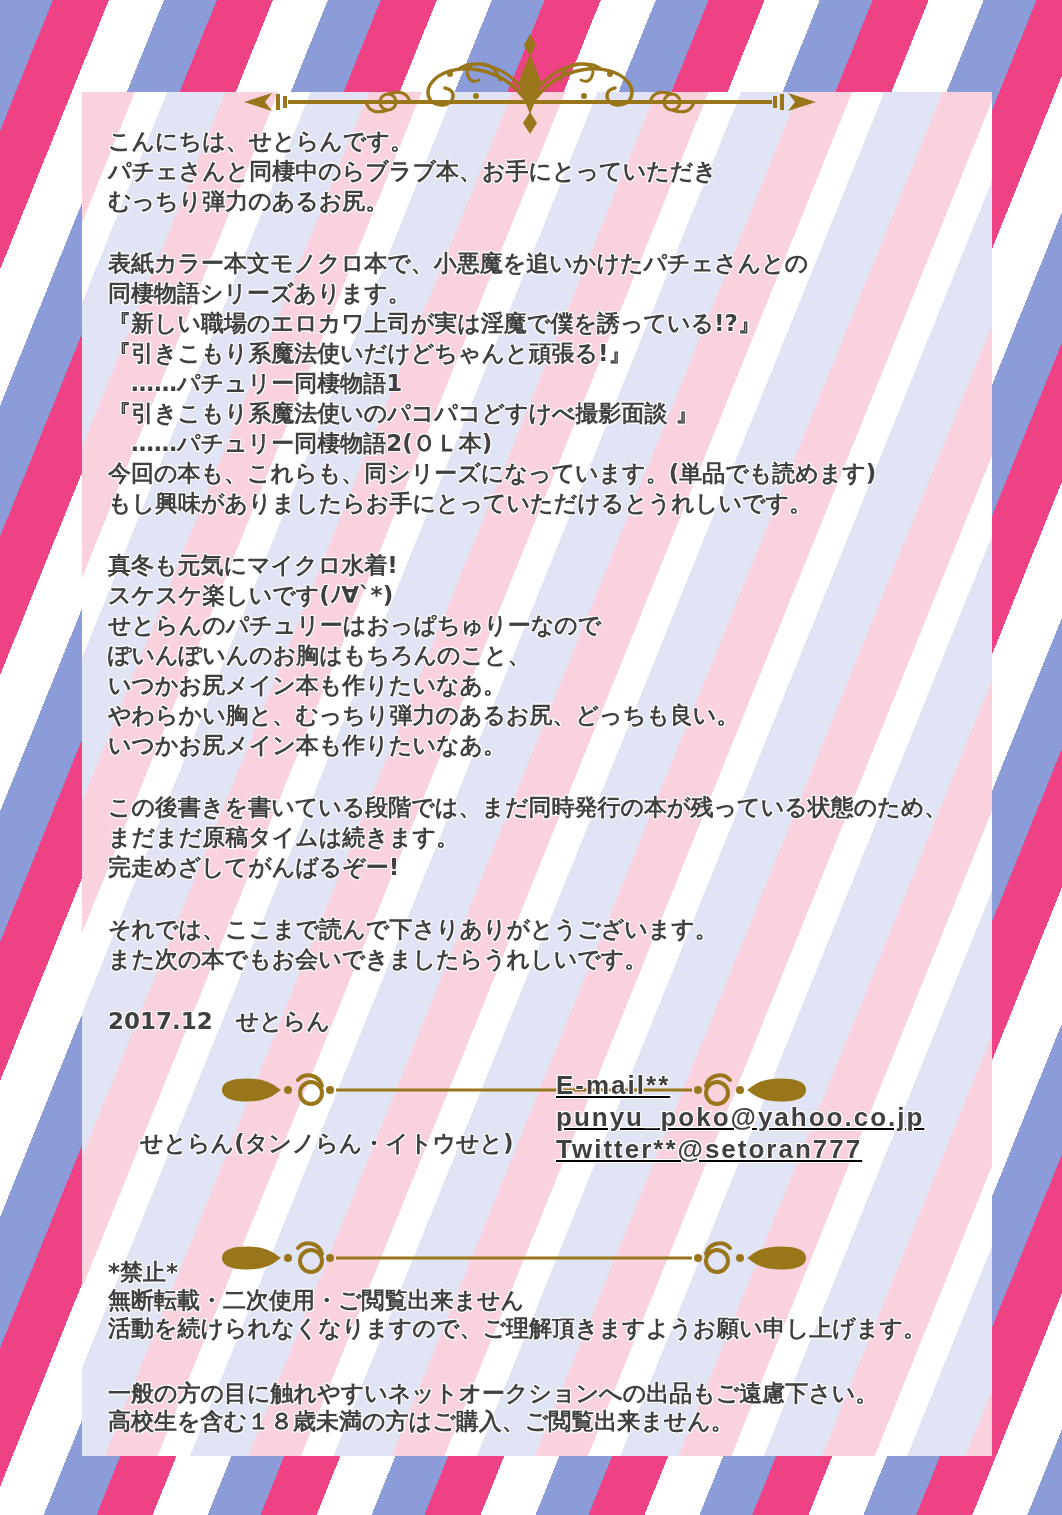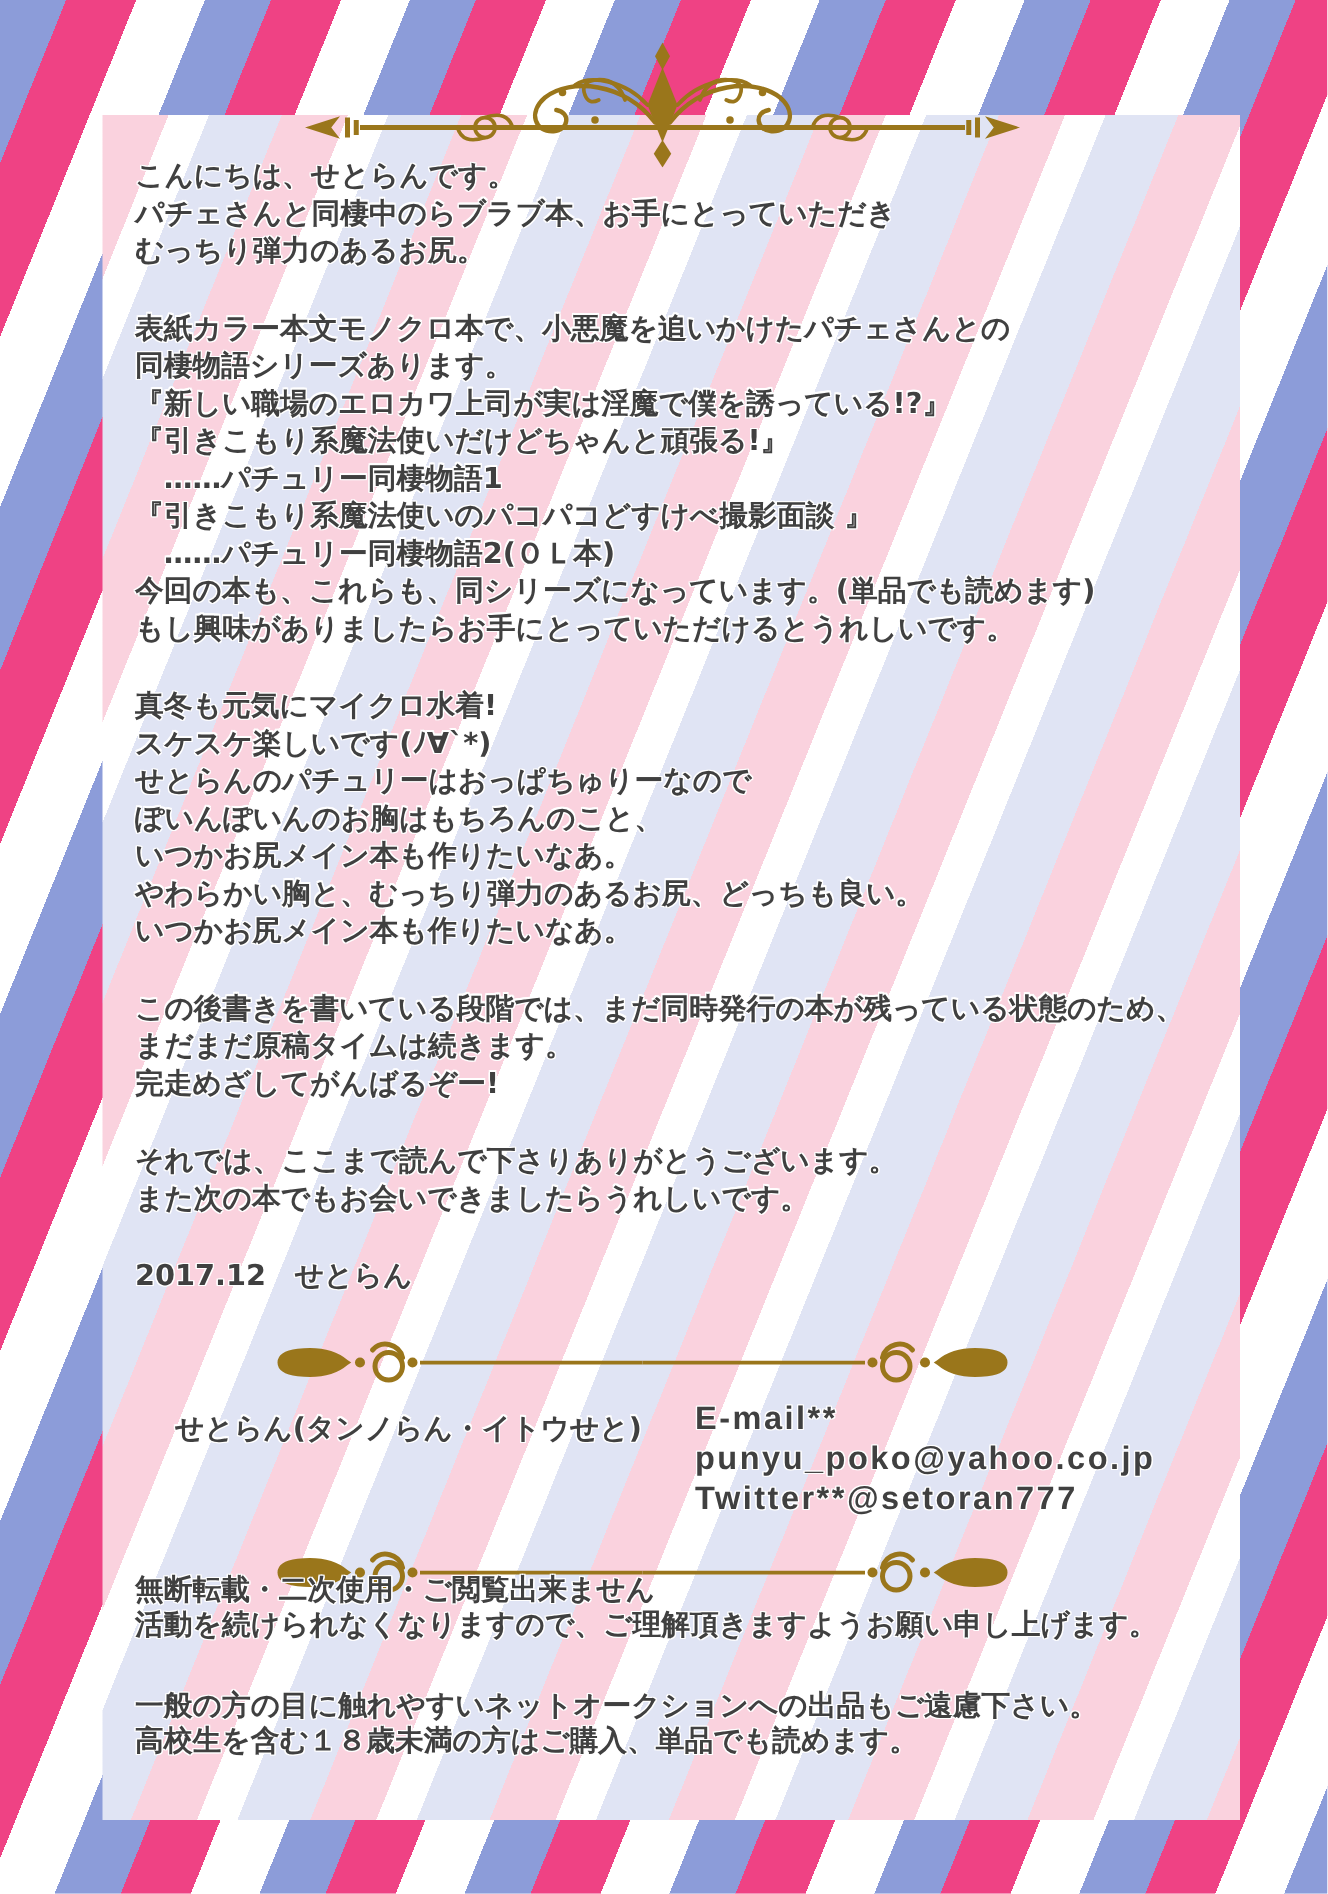--- a/index.html
+++ b/index.html
@@ -31,21 +31,21 @@
   }
   .main-text{position:absolute;left:108px;top:126px;width:890px;}
   .para{margin:0;}
   .para + .para{margin-top:32px;}
   .ln{height:30px;line-height:30px;font-size:23px;white-space:pre;}
   .ornament{position:absolute;}
   #div-top{left:238px;top:28px;width:584px;height:106px;}
   #div-mid{left:218px;top:1068px;width:592px;height:44px;}
   #div-bot{left:218px;top:1236px;width:592px;height:44px;}
   .author-name{position:absolute;left:108px;top:1128px;height:30px;line-height:30px;font-size:23px;white-space:pre;margin-left:32px;}
-  .contact-block{position:absolute;left:556px;top:1118px;}
+  .contact-block{position:absolute;left:556px;top:1069px;text-decoration:underline;}
   .contact-block .cln{
     height:32px;line-height:32px;font-size:26px;letter-spacing:2px;
     font-family:"Liberation Sans",sans-serif;white-space:pre;
   }
   .notice-block{position:absolute;left:108px;top:1258px;width:900px;}
   .ln2{height:28px;line-height:28px;font-size:23px;white-space:pre;}
   .notice-gap{margin-top:37px;}
   svg .gold-stroke{stroke:#9a761b;fill:none;}
   svg .gold-fill{fill:#9a761b;stroke:none;}
 </style>
@@ -142,20 +142,21 @@
     <circle class="gold-stroke" stroke-width="4" cx="93" cy="25" r="11"></circle>
     <path class="gold-stroke" stroke-width="4" stroke-linecap="round" d="M104 18 A 14 14 0 0 0 80 12"></path>
     <circle class="gold-fill" cx="112" cy="22" r="4"></circle>
     <line class="gold-stroke" stroke-width="3" x1="118" y1="22" x2="296" y2="22"></line>
   </g>
   <use href="#sdL2" transform="translate(592 0) scale(-1 1)"></use>
 </svg>
 
 <div class="notice-block">
   <div>
+    <div class="ln2 jp">*禁止*</div>
     <div class="ln2 jp">無断転載・二次使用・ご閲覧出来ません</div>
     <div class="ln2 jp">活動を続けられなくなりますので、ご理解頂きますようお願い申し上げます。</div>
   </div>
   <div class="notice-gap">
     <div class="ln2 jp">一般の方の目に触れやすいネットオークションへの出品もご遠慮下さい。</div>
-    <div class="ln2 jp">高校生を含む１８歳未満の方はご購入、単品でも読めます。</div>
+    <div class="ln2 jp">高校生を含む１８歳未満の方はご購入、ご閲覧出来ません。</div>
   </div>
 </div>
 
 </body></html>

